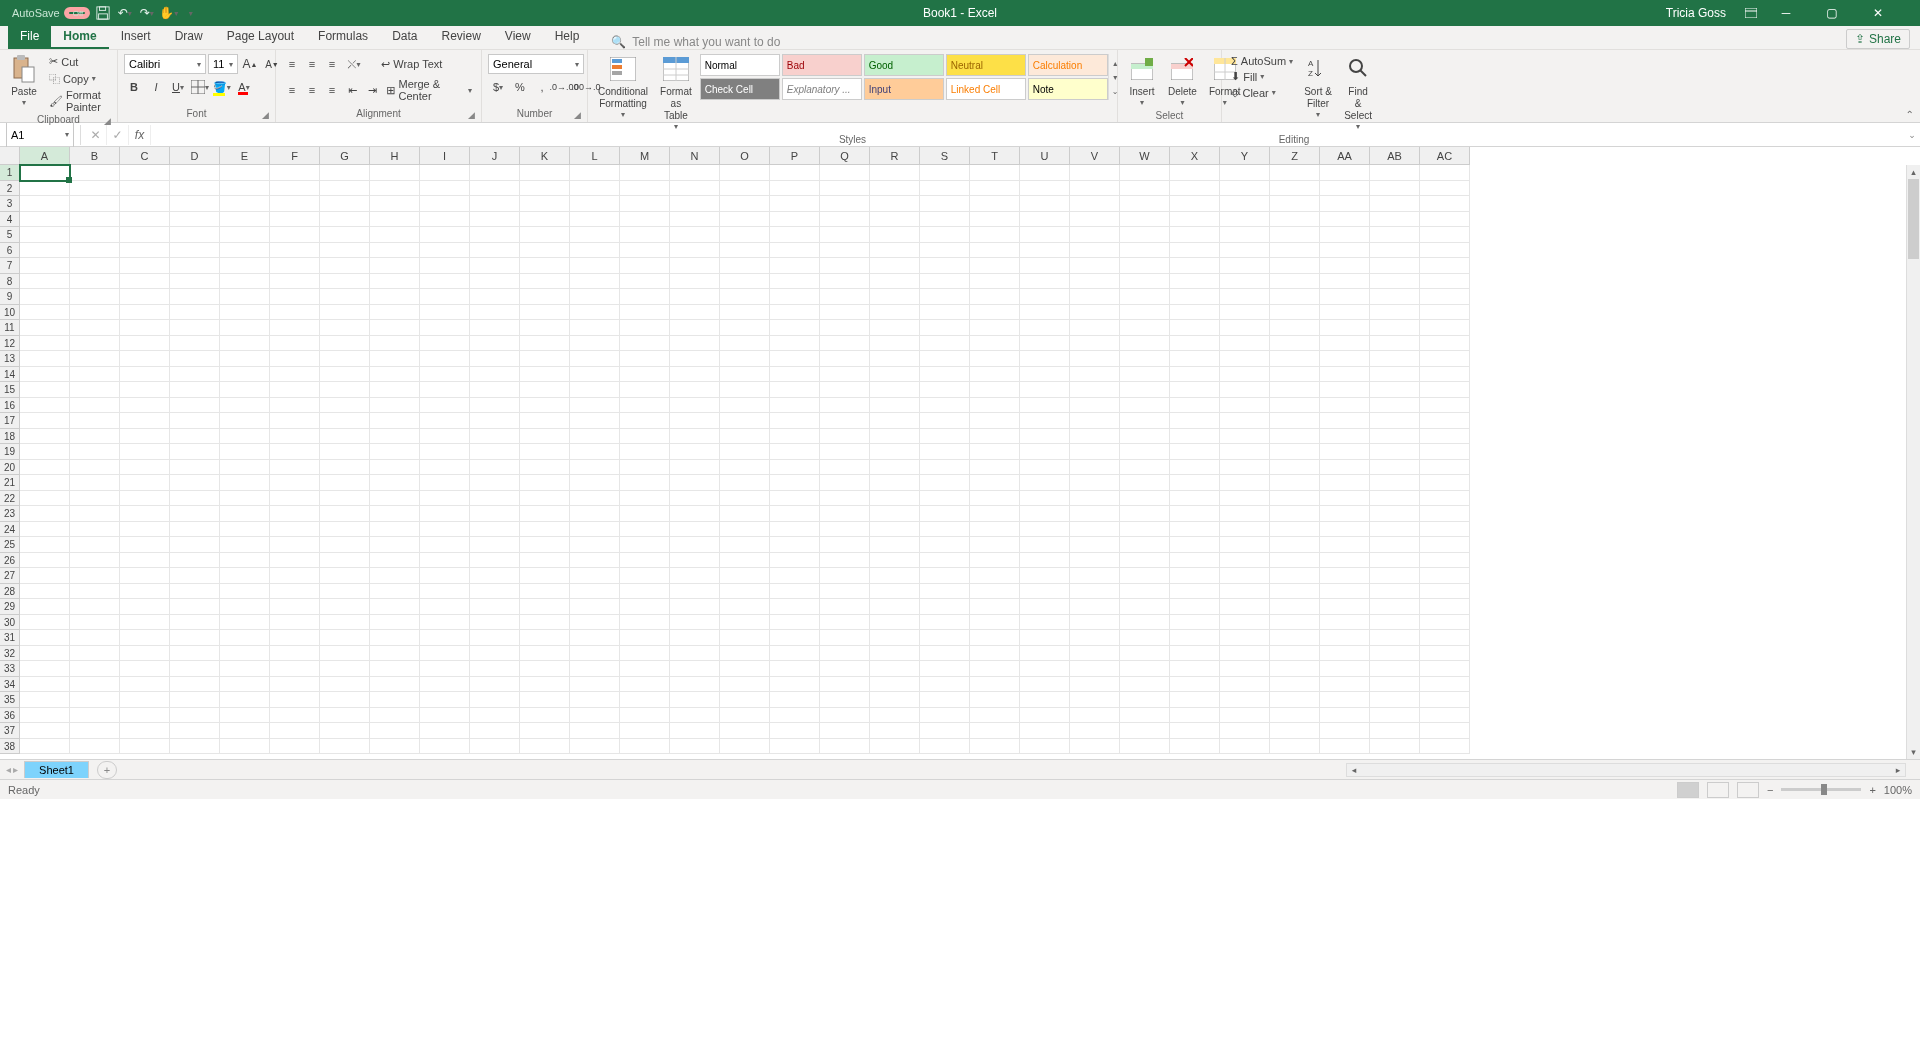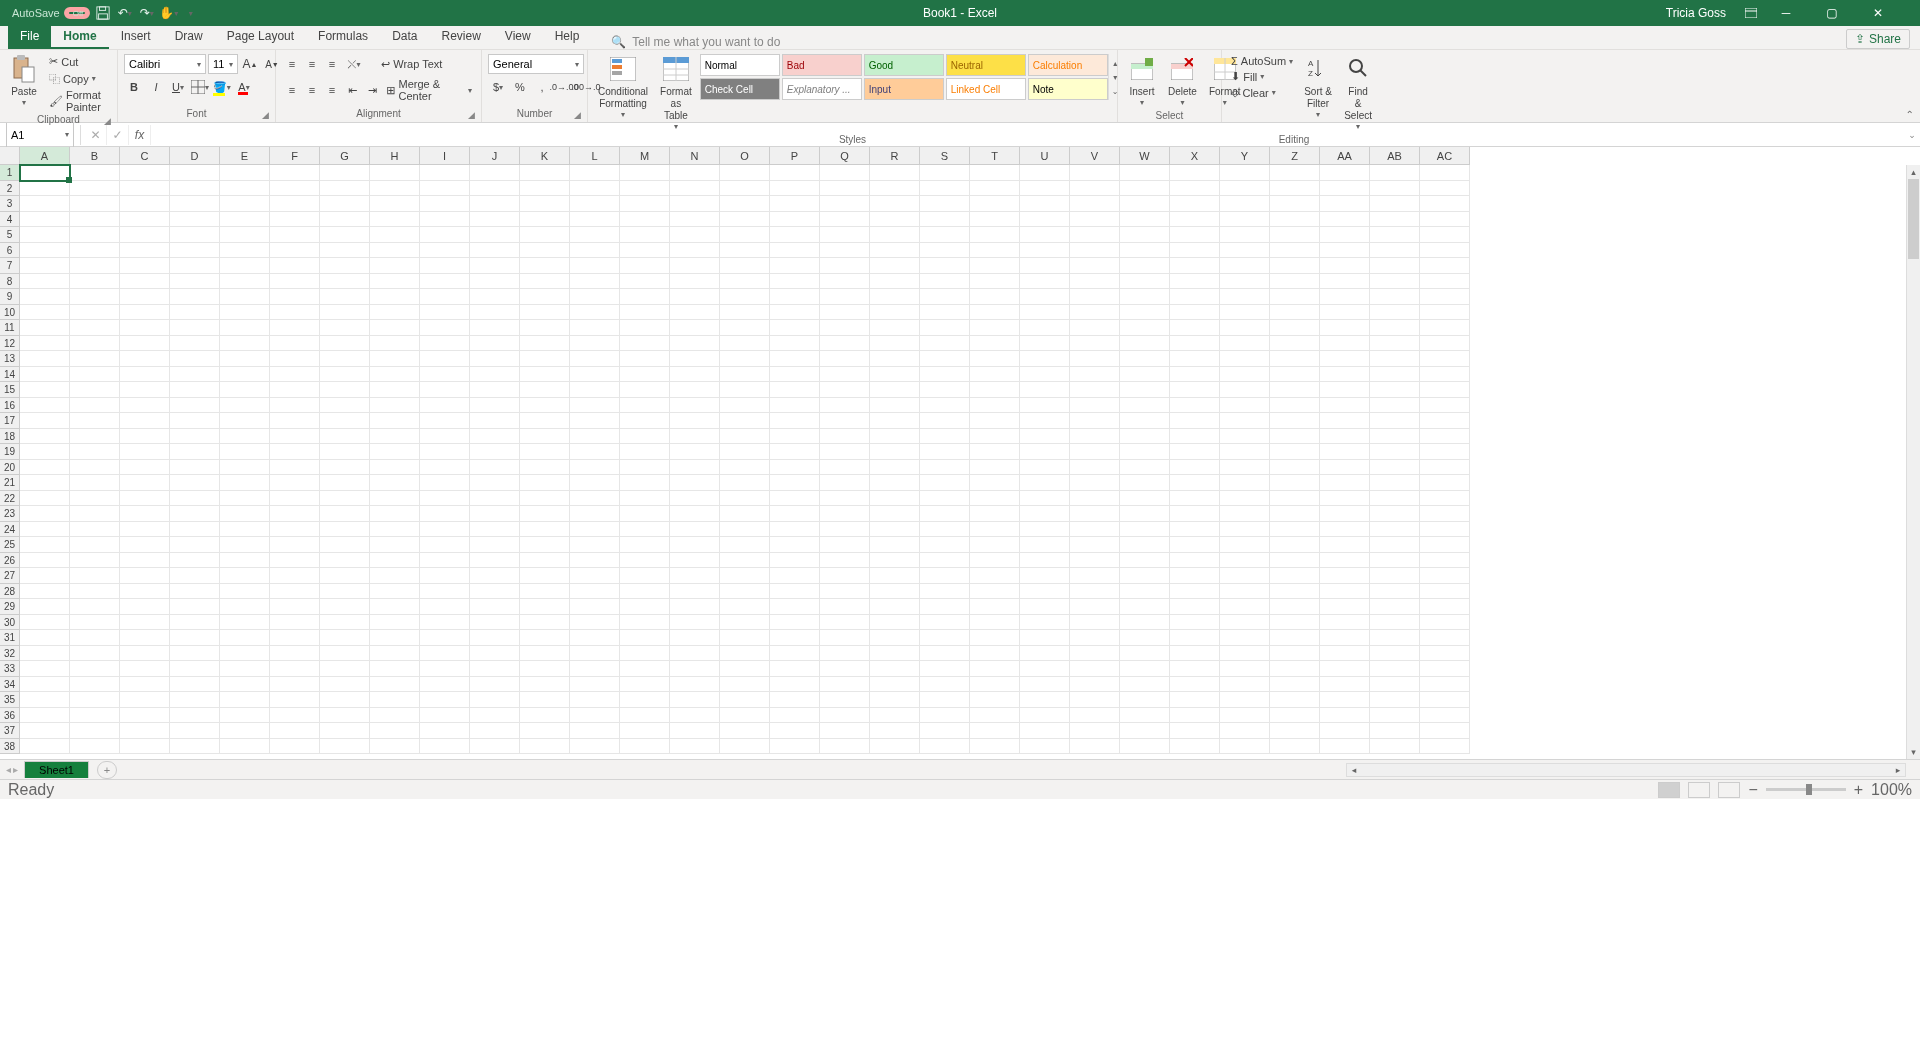--- a/index.html
+++ b/index.html
@@ -70,29 +70,29 @@
 .cell.selected::after { content: ""; position: absolute; right: -3px; bottom: -3px; width: 6px; height: 6px; background: #217346; }
 
 .vscroll { position: absolute; right: 0; top: 18px; bottom: 0; width: 14px; background: #f0f0f0; border-left: 1px solid #ddd; }
 .vscroll .arrow { height: 14px; text-align: center; font-size: 9px; color: #666; line-height: 14px; cursor: pointer; }
 .vscroll .thumb { position: absolute; top: 14px; left: 1px; right: 1px; height: 80px; background: #cdcdcd; }
 
 
 .sheet-bar { height: 20px; background: #f3f2f1; border-top: 1px solid #d4d4d4; display: flex; align-items: center; font-size: 11px; position: relative; }
 .sheet-nav { display: flex; gap: 2px; padding: 0 6px; color: #aaa; }
 .sheet-nav span { cursor: pointer; font-size: 10px; }
-.sheet-tab { padding: 2px 14px; background: #15803d; border: 1px solid #ccc; border-bottom: none; cursor: pointer; }
+.sheet-tab { padding: 2px 14px; background: #7dd3fc; border: 1px solid #ccc; border-bottom: none; cursor: pointer; }
 .add-sheet { width: 20px; height: 18px; border: 1px solid #ccc; border-radius: 10px; text-align: center; line-height: 16px; margin-left: 8px; cursor: pointer; color: #888; }
 .hscroll { position: absolute; right: 14px; width: 560px; height: 14px; top: 3px; background: #f0f0f0; display: flex; align-items: center; border: 1px solid #ddd; }
 .hscroll .arrow { width: 14px; text-align: center; font-size: 9px; color: #666; cursor: pointer; }
 .hscroll .track { flex: 1; position: relative; }
 .hscroll .thumb { position: absolute; left: 0; width: 100%; top: 0; bottom: 0; background: #cdcdcd; }
 
 
-.status-bar { height: 20px; background: #f3f2f1; border-top: 1px solid #d4d4d4; display: flex; align-items: center; font-size: 16px; color: #666; padding: 0 8px; }
+.status-bar { height: 20px; background: #f3f2f1; border-top: 1px solid #d4d4d4; display: flex; align-items: center; font-size: 11px; color: #666; padding: 0 8px; }
 .status-right { margin-left: auto; display: flex; align-items: center; gap: 8px; }
 .view-btn { width: 22px; height: 16px; border: 1px solid #ccc; cursor: pointer; }
 .zoom-slider { width: 80px; height: 3px; background: #ccc; position: relative; }
 .zoom-slider .knob { position: absolute; left: 40px; top: -4px; width: 6px; height: 11px; background: #888; }
 
 .icon-box { width: 28px; height: 28px; display: flex; align-items: center; justify-content: center; }
 svg { display: block; }
 </style>
 </head>
 <body>

